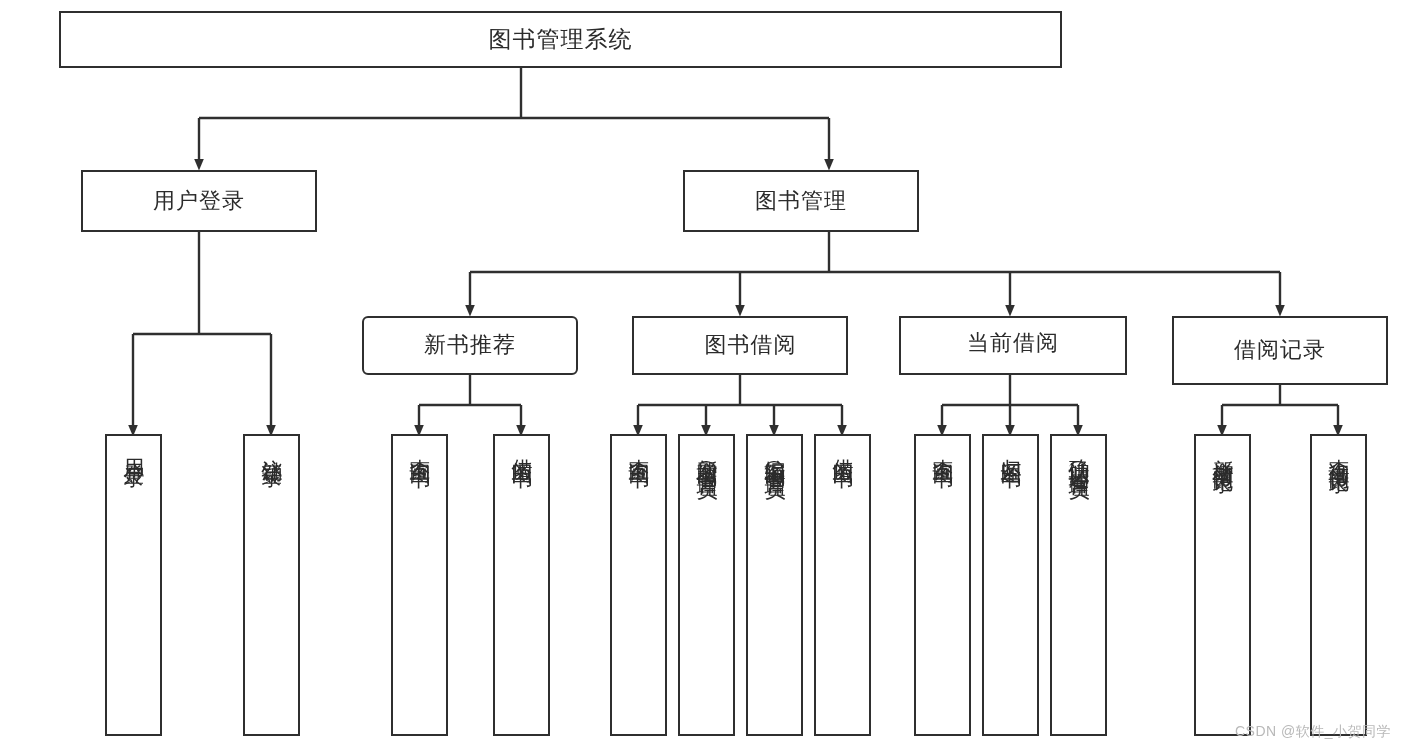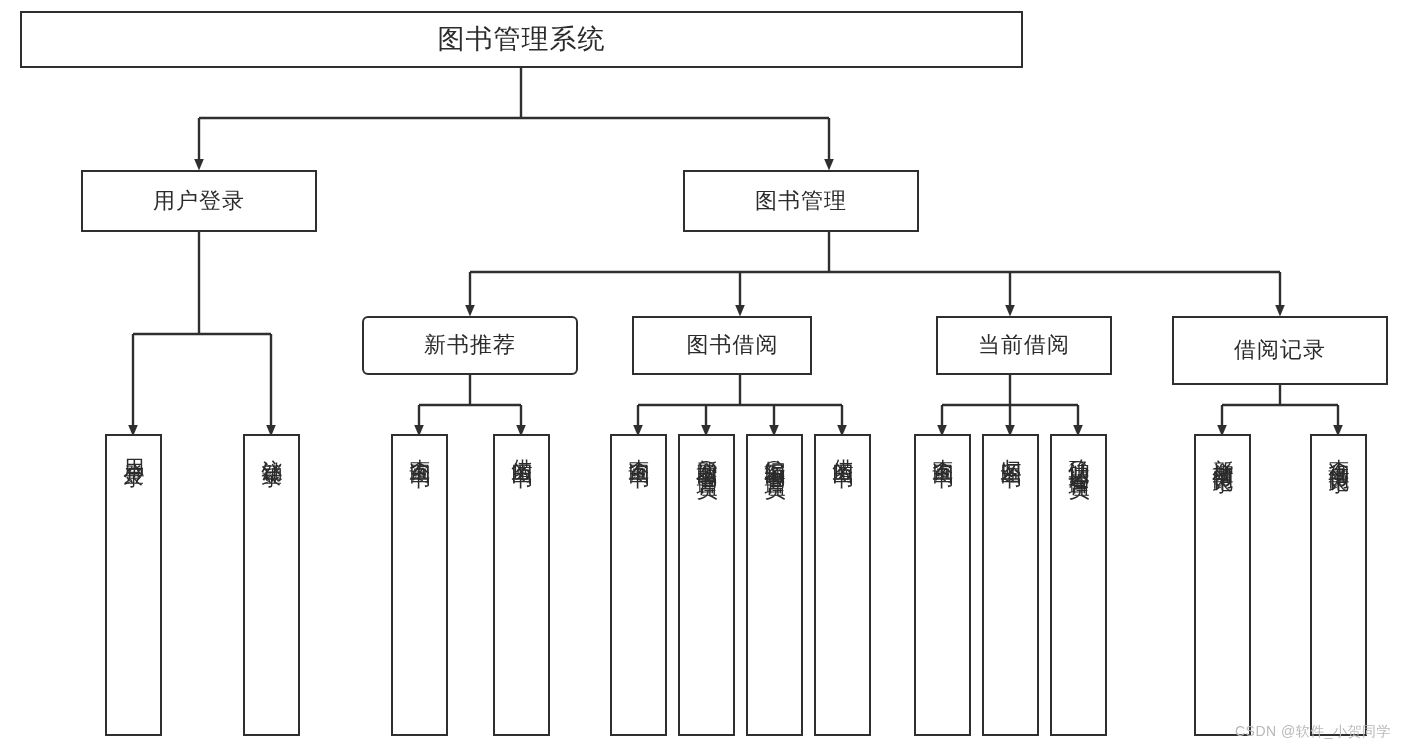--- a/index.html
+++ b/index.html
@@ -35,21 +35,22 @@
     justify-content: center;
     color: #2b2b2b;
   }
   .node.h {
     
     font-size: 22px;
     letter-spacing: 1px;
     line-height: 1.1;
   }
   .node.root {
-    font-size: 27px;
+    font-size: 23px;
+    margin-left: 39px;
   }
   .node.v {
     
     align-items: flex-start;
     justify-content: center;
     padding-top: 6px;
   }
   .vtext {
     writing-mode: vertical-rl;
     text-orientation: upright;
@@ -132,24 +133,24 @@
   <div class="node h" style="left:81px; top:170px; width:236px; height:62px;">
     <span>用户登录</span>
   </div>
   <div class="node h" style="left:683px; top:170px; width:236px; height:62px;">
     <span>图书管理</span>
   </div>
 
   <div class="node h" style="left:362px; top:316px; width:216px; height:59px;border-radius:6px;">
     <span>新书推荐</span>
   </div>
-  <div class="node h" style="left:632px; top:316px; width:180px; height:59px;padding-left:21px;">
+  <div class="node h" style="left:632px; top:316px; width:216px; height:59px;padding-left:21px;">
     <span>图书借阅</span>
   </div>
-  <div class="node h" style="left:936px; top:316px; width:176px; height:59px;">
+  <div class="node h" style="left:899px; top:316px; width:228px; height:59px;font-family:Liberation Mono, monospace;">
     <span>当前借阅</span>
   </div>
   <div class="node h" style="left:1172px; top:316px; width:216px; height:69px;">
     <span>借阅记录</span>
   </div>
 
   <div class="node v" style="left:105px; top:434px; width:57px; height:302px;">
     <span class="vtext">用户登录</span>
   </div>
   <div class="node v" style="left:243px; top:434px; width:57px; height:302px;">

